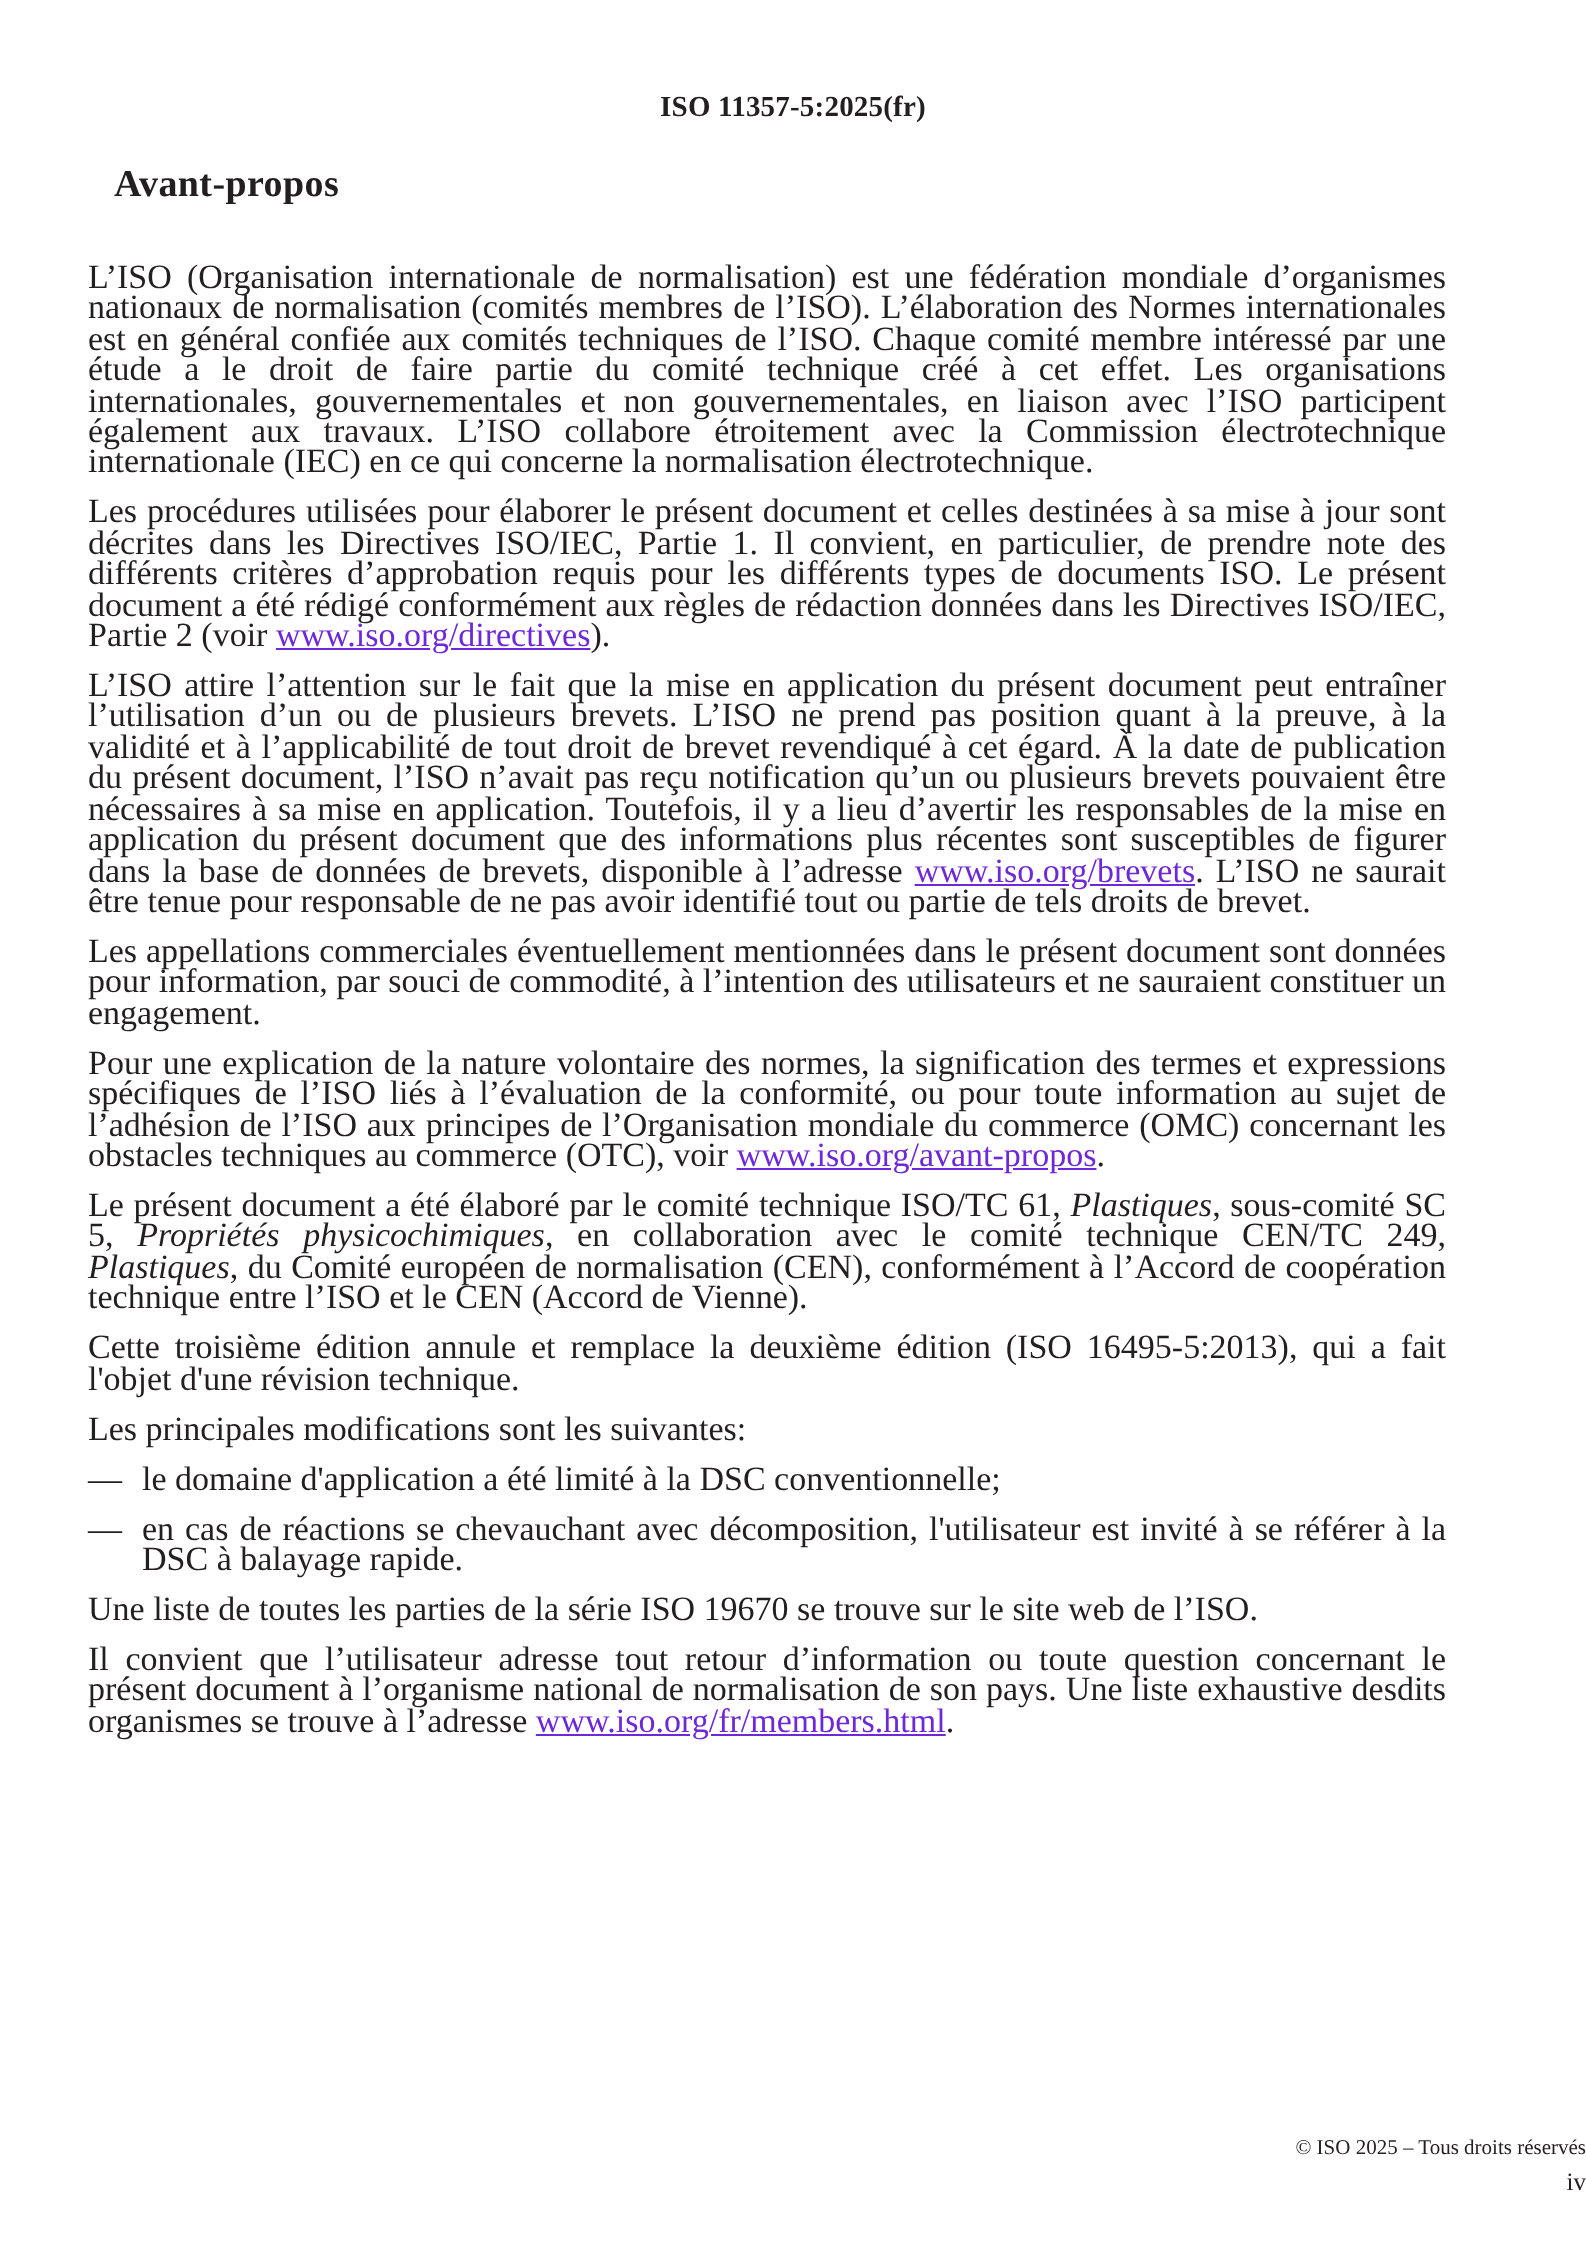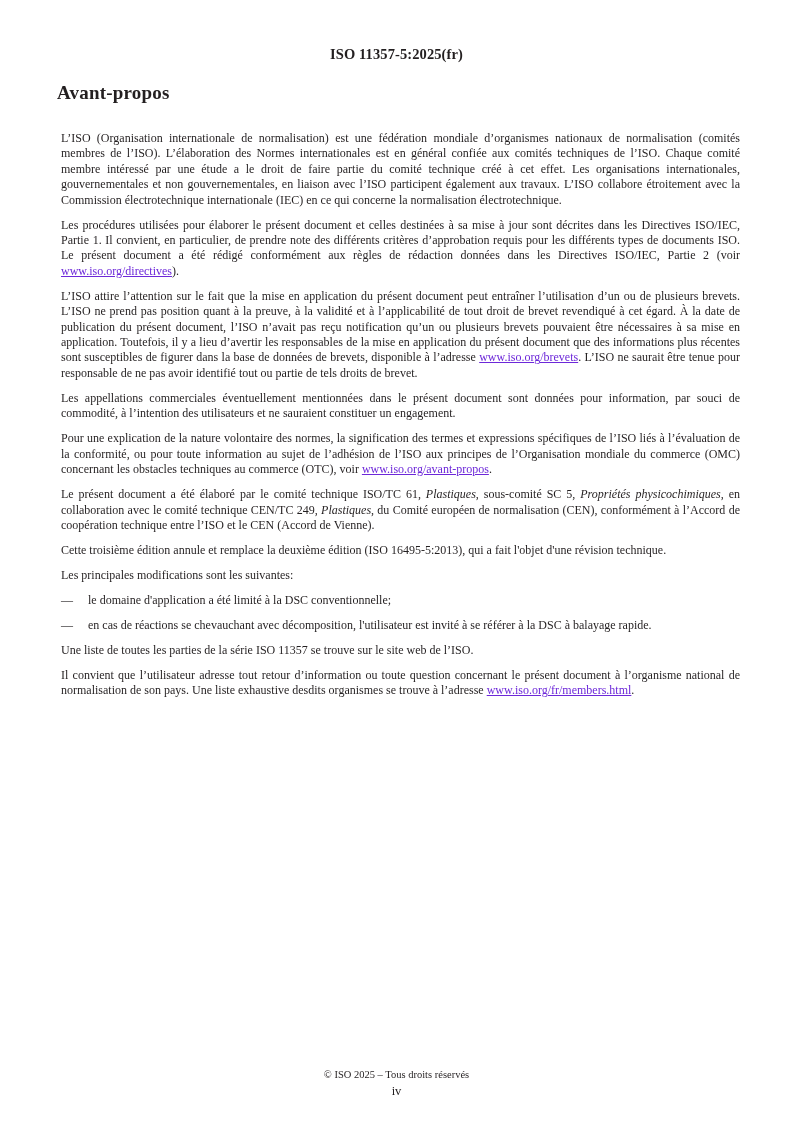--- a/index.html
+++ b/index.html
@@ -38,24 +38,24 @@
       left: 57px;
       margin: 0;
       font-family: "Liberation Serif", "DejaVu Serif", serif;
       font-weight: bold;
       font-size: 19px;
       letter-spacing: 0.2px;
     }
     .body {
       position: absolute;
       top: 131px;
-      left: 61px;
+      left: 44px;
       width: 679px;
       font-family: "Liberation Serif", "DejaVu Serif", serif;
-      font-size: 12px;
+      font-size: 17px;
       line-height: 15.4px;
     }
     .body p {
       margin: 0 0 9.6px 0;
       text-align: justify;
       hyphens: none;
     }
     .body p.left {
       text-align: left;
     }
@@ -75,21 +75,21 @@
     .dash-item .dash {
       position: absolute;
       left: 0;
       top: 0;
     }
     .footer {
       position: absolute;
       top: 1068px;
       left: 0;
       width: 793px;
-      text-align: center;
+      text-align: right;
       font-family: "Liberation Serif", "DejaVu Serif", serif;
       font-size: 10.5px;
       line-height: 14px;
     }
     .footer .page-num {
       font-size: 12.5px;
       margin-top: 2px;
     }
   </style>
 </head>
@@ -121,21 +121,21 @@
 
     <div class="dash-item">
       <span class="dash">—</span>
       <span>le domaine d'application a été limité à la DSC conventionnelle;</span>
     </div>
     <div class="dash-item">
       <span class="dash">—</span>
       <span>en cas de réactions se chevauchant avec décomposition, l'utilisateur est invité à se référer à la DSC à balayage rapide.</span>
     </div>
 
-    <p class="left">Une liste de toutes les parties de la série ISO 11357 se trouve sur le site web de l’ISO.</p>
+    <p class="left">Une liste de toutes les parties de la série ISO 19670 se trouve sur le site web de l’ISO.</p>
 
     <p><span>Il convient que l’utilisateur adresse tout retour d’information ou toute question concernant le présent document à l’organisme national de normalisation de son pays. Une liste exhaustive desdits organismes se trouve à l’adresse </span><a href="#">www.iso.org/fr/members.html</a><span>.</span></p>
 
   </div>
 
   <div class="footer">
     <div>© ISO 2025 – Tous droits réservés</div>
     <div class="page-num">iv</div>
   </div>
 

